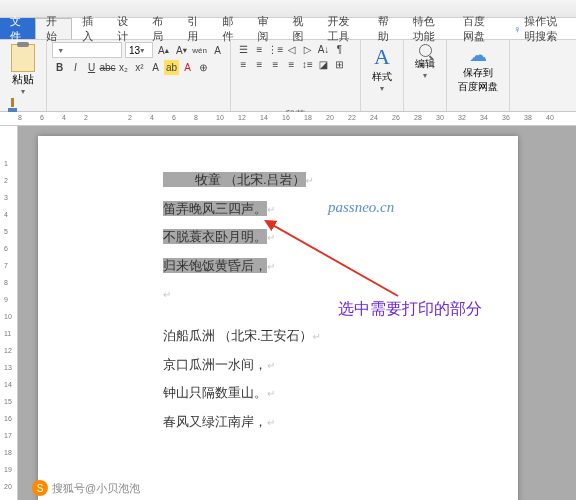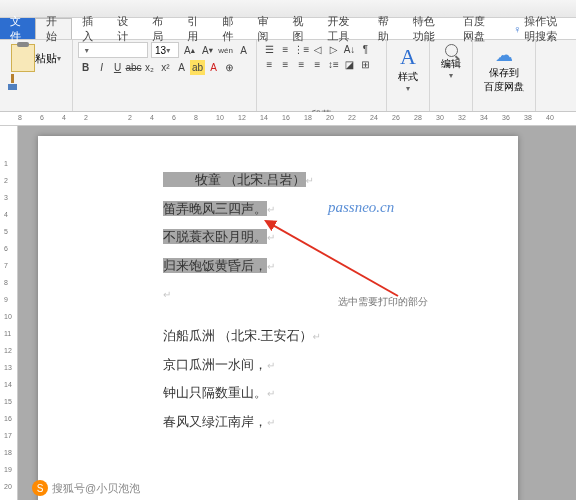--- a/index.html
+++ b/index.html
@@ -7,42 +7,42 @@
 .titlebar { height: 18px; background: linear-gradient(#f5f5f5,#e8e8e8); display: flex; align-items: center; padding-left: 6px; border-bottom: 1px solid #d0d0d0; }
 .tabs { display: flex; height: 22px; background: #fff; border-bottom: 1px solid #d0d0d0; }
 .tab { padding: 3px 10px; font-size: 11px; color: #444; cursor: pointer; display: flex; align-items: center; }
 .tab.file { background: #2d6ed0; color: #fff; }
 .tab.active { background: #f3f3f3; border: 1px solid #c0c0c0; border-bottom: none; }
 .tab.help { display: flex; align-items: center; gap: 3px; }
 .help-icon { color: #2d6ed0; font-weight: bold; }
 .ribbon { height: 72px; background: #f3f3f3; border-bottom: 1px solid #c8c8c8; display: flex; }
 .group { border-right: 1px solid #d6d6d6; padding: 2px 5px; display: flex; flex-direction: column; justify-content: space-between; }
 .group-label { font-size: 10px; color: #666; text-align: center; padding-bottom: 1px; margin-top: 36px; }
-.paste-btn { display: flex; flex-direction: row; align-items: center; padding: 2px 6px; cursor: pointer; }
+.paste-btn { display: flex; flex-direction: column; align-items: center; padding: 2px 6px; cursor: pointer; }
 .paste-icon { width: 24px; height: 28px; background: #f8e8b8; border: 1px solid #d0b050; position: relative; }
 .paste-icon::before { content: ""; position: absolute; top: -3px; left: 5px; width: 12px; height: 5px; background: #888; border-radius: 2px; }
 .font-row { display: flex; gap: 3px; align-items: center; margin-bottom: 2px; }
 .font-sel { border: 1px solid #ccc; background: #fff; height: 16px; font-size: 10px; padding: 0 3px; display: flex; align-items: center; }
 .btn-sm { width: 15px; height: 15px; display: inline-flex; align-items: center; justify-content: center; font-size: 10px; color: #444; cursor: pointer; }
 .btn-row { display: flex; gap: 1px; }
 .big-btn { display: flex; flex-direction: column; align-items: center; padding: 2px 6px; cursor: pointer; font-size: 10px; }
 .big-A { font-size: 22px; color: #2d6ed0; font-family: serif; }
 .ruler-h { height: 14px; background: #fff; border-bottom: 1px solid #ccc; position: relative; font-size: 7px; color: #777; overflow: hidden; }
 .ruler-tick { position: absolute; top: 2px; }
 .workspace { display: flex; height: 374px; }
 .ruler-v { width: 18px; background: #fff; border-right: 1px solid #ccc; font-size: 7px; color: #777; position: relative; }
 .ruler-v .vtick { position: absolute; left: 4px; }
 .canvas { flex: 1; background: #ababab; overflow: auto; position: relative; padding: 10px 0 0 20px; }
 .page { width: 480px; min-height: 560px; background: #fff; box-shadow: 0 0 6px rgba(0,0,0,.3); padding: 30px 0 20px 125px; position: relative; font-family: SimSun, serif; font-size: 13px; line-height: 2.2; color: #333; }
 .sel { background: #a8a8a8; }
 .poem-title { display: inline; padding-left: 32px; }
 .pm { color: #c8c8c8; font-size: 10px; }
 .watermark { position: absolute; left: 290px; top: 55px; color: #5b8fd6; font-size: 15px; font-style: italic; }
 .arrow-svg { position: absolute; left: 225px; top: 80px; pointer-events: none; }
-.anno-label { position: absolute; left: 300px; top: 155px; color: #737373; font-size: 10px; font-weight: 500; }
+.anno-label { position: absolute; left: 300px; top: 155px; color: #6d28d9; font-size: 16px; font-weight: 500; }
 .sohu-tag { position: absolute; bottom: 4px; left: 32px; display: flex; align-items: center; gap: 4px; font-size: 11px; color: #888; }
 .sohu-logo { width: 16px; height: 16px; background: #ff8a00; border-radius: 50%; display: flex; align-items: center; justify-content: center; color: #fff; font-size: 10px; }
 .magnify { width: 13px; height: 13px; border: 1.5px solid #666; border-radius: 50%; position: relative; display: inline-block; }
 .magnify::after { content: ""; position: absolute; width: 5px; height: 1.5px; background: #666; bottom: -2px; right: -3px; transform: rotate(45deg); }
 .brush { width: 14px; height: 16px; display: inline-block; position: relative; }
 .brush::before { content: ""; position: absolute; top: 0; left: 5px; width: 3px; height: 9px; background: #b58030; }
 .brush::after { content: ""; position: absolute; bottom: 0; left: 2px; width: 9px; height: 6px; background: #5080c0; }
 .drop { font-size: 8px; color: #666; }
 </style>
 </head>

